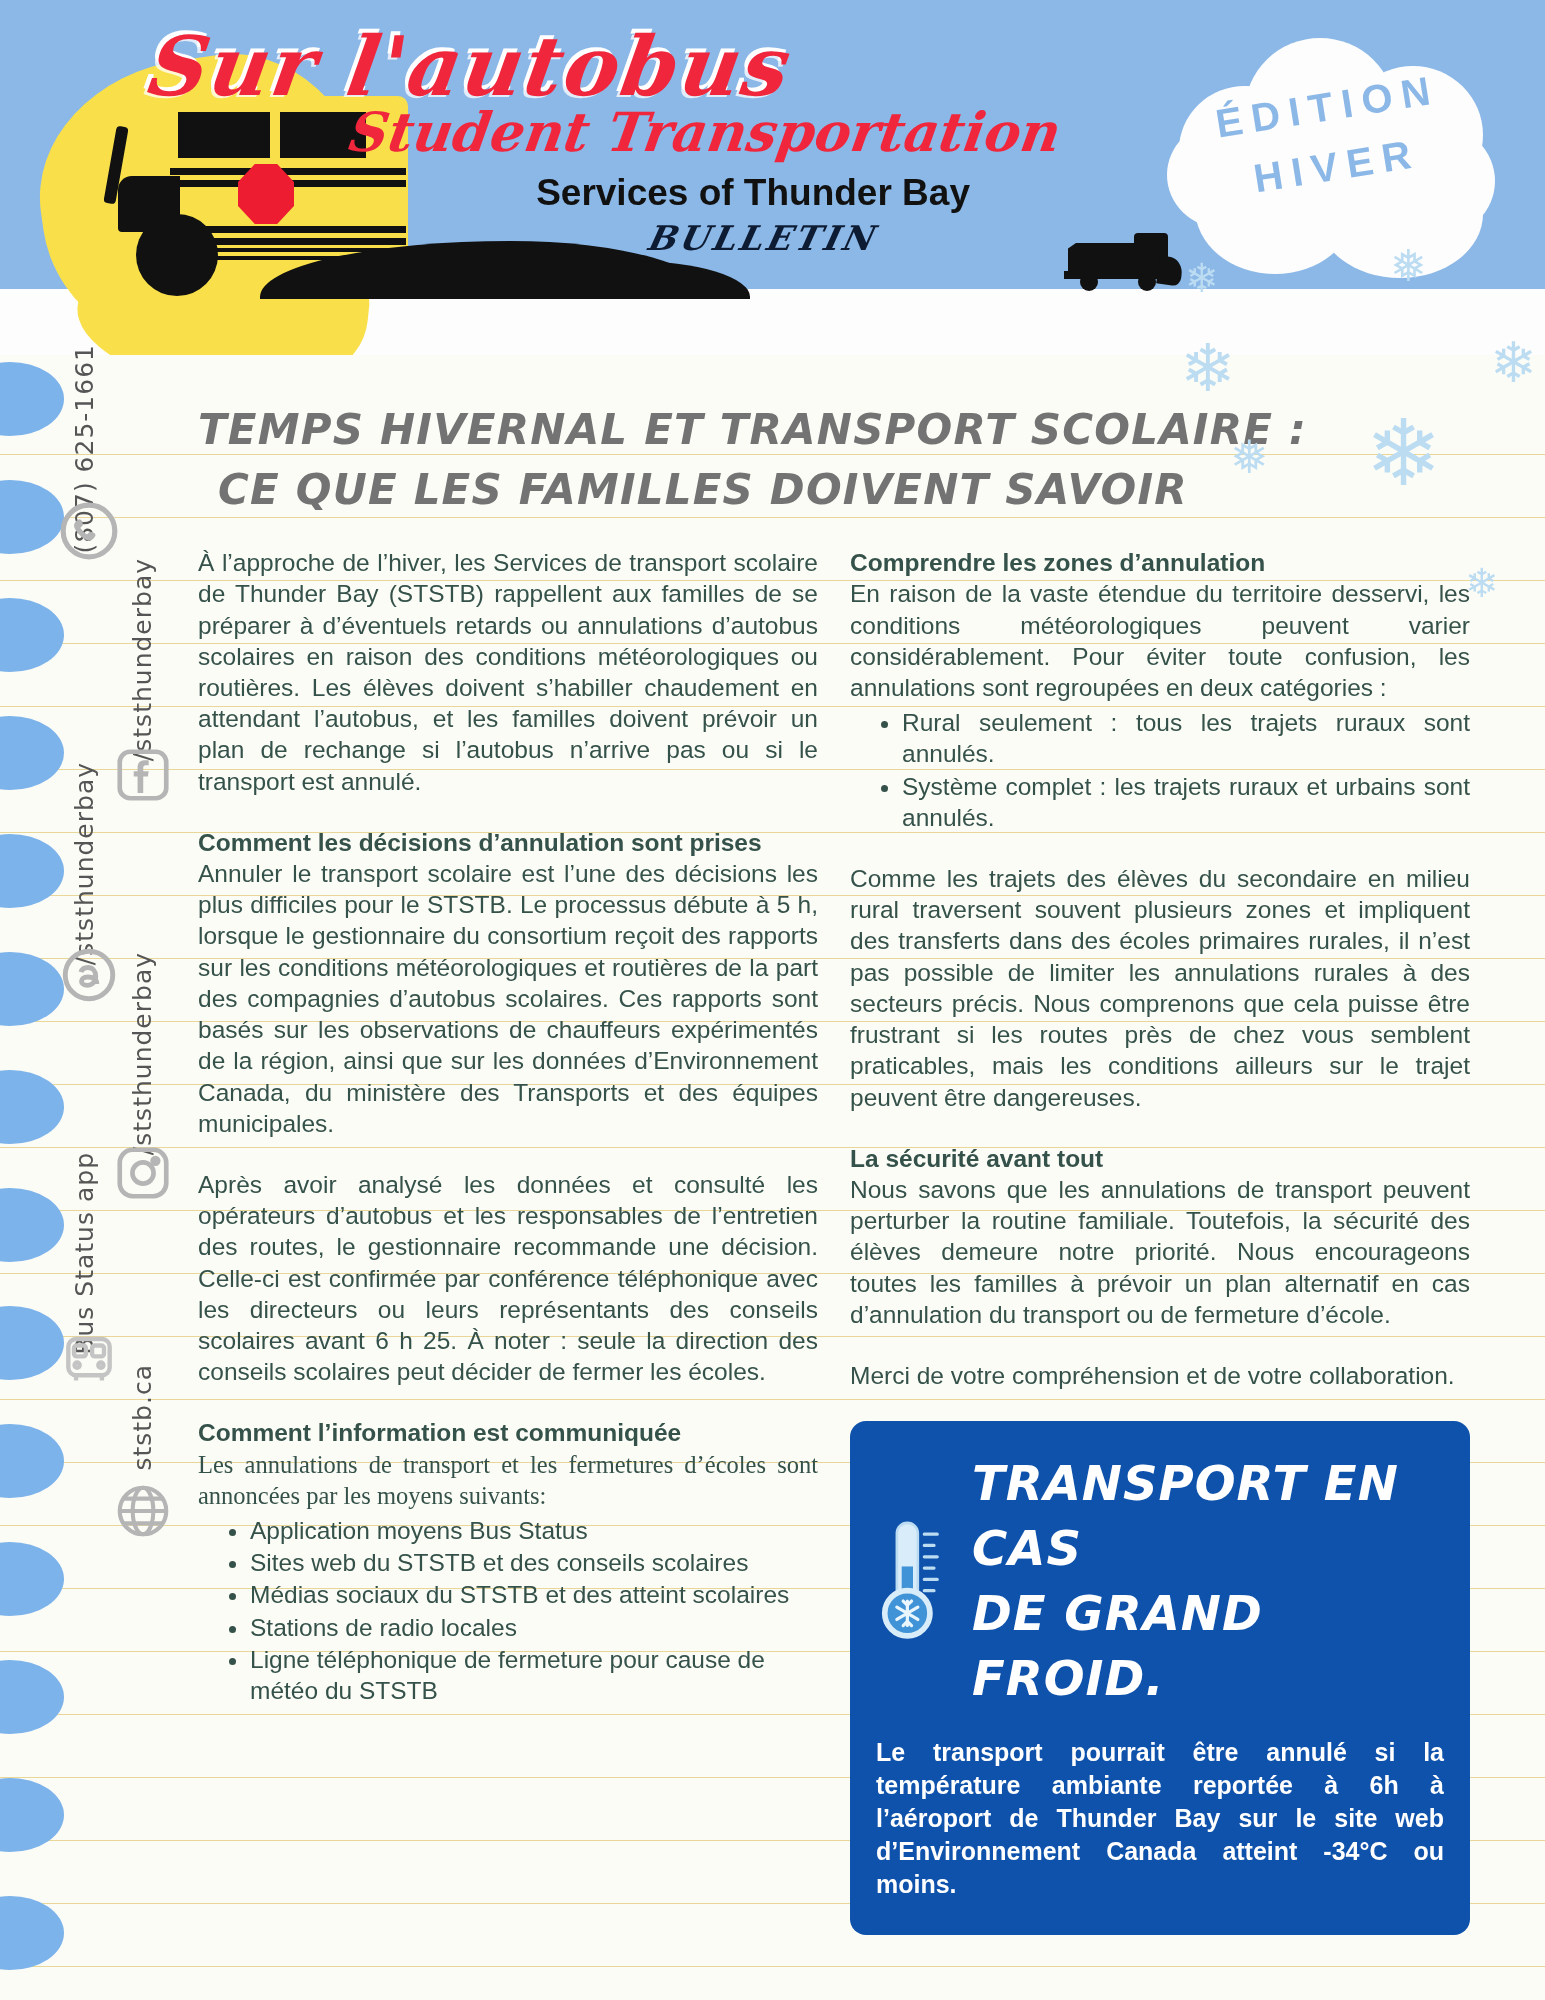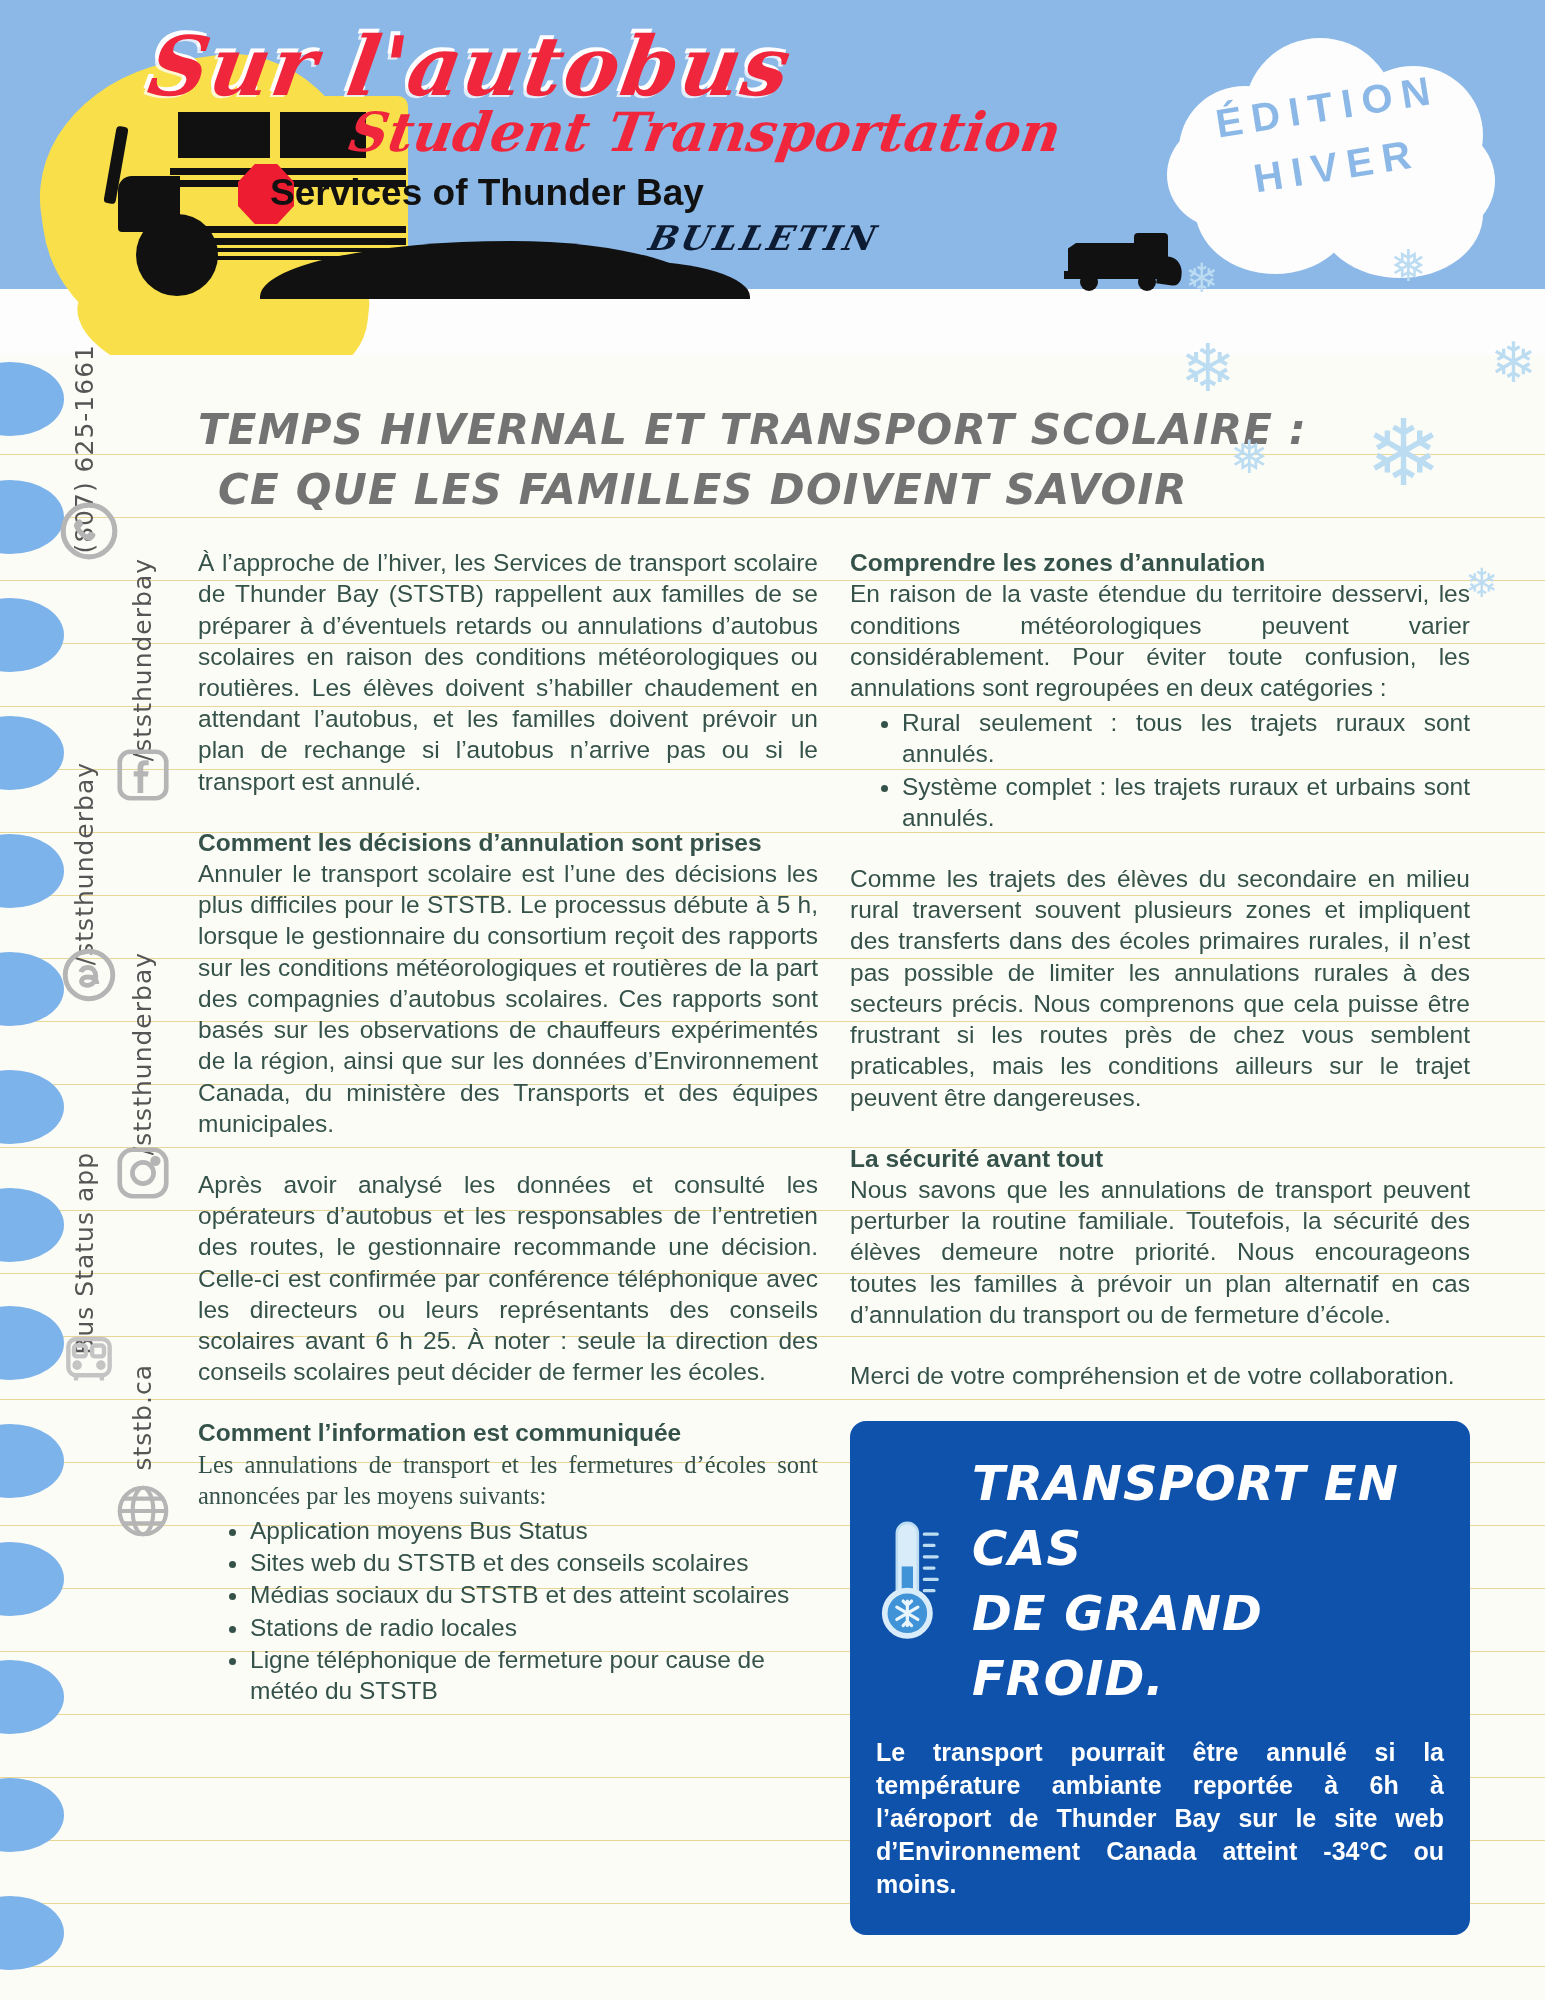--- a/index.html
+++ b/index.html
@@ -126,20 +126,21 @@
     color: #f0263c;
     margin-top: -14px; margin-left: 200px;
     white-space: nowrap;
     transform: skewX(-9deg);
   }
   .mh-sub {
     font-family: "Liberation Sans", sans-serif;
     font-weight: bold; font-size: 37px; color: #111;
     margin-top: 8px; margin-left: 120px;
     white-space: nowrap;
+    text-align: right;
   }
   .mh-bulletin {
     font-family: "DejaVu Serif", serif;
     font-style: italic; font-weight: bold;
     font-size: 34px; color: #0d1b33;
     margin-top: 4px; margin-left: 500px;
     letter-spacing: 3px;
     transform: skewX(-14deg);
     white-space: nowrap;
   }

